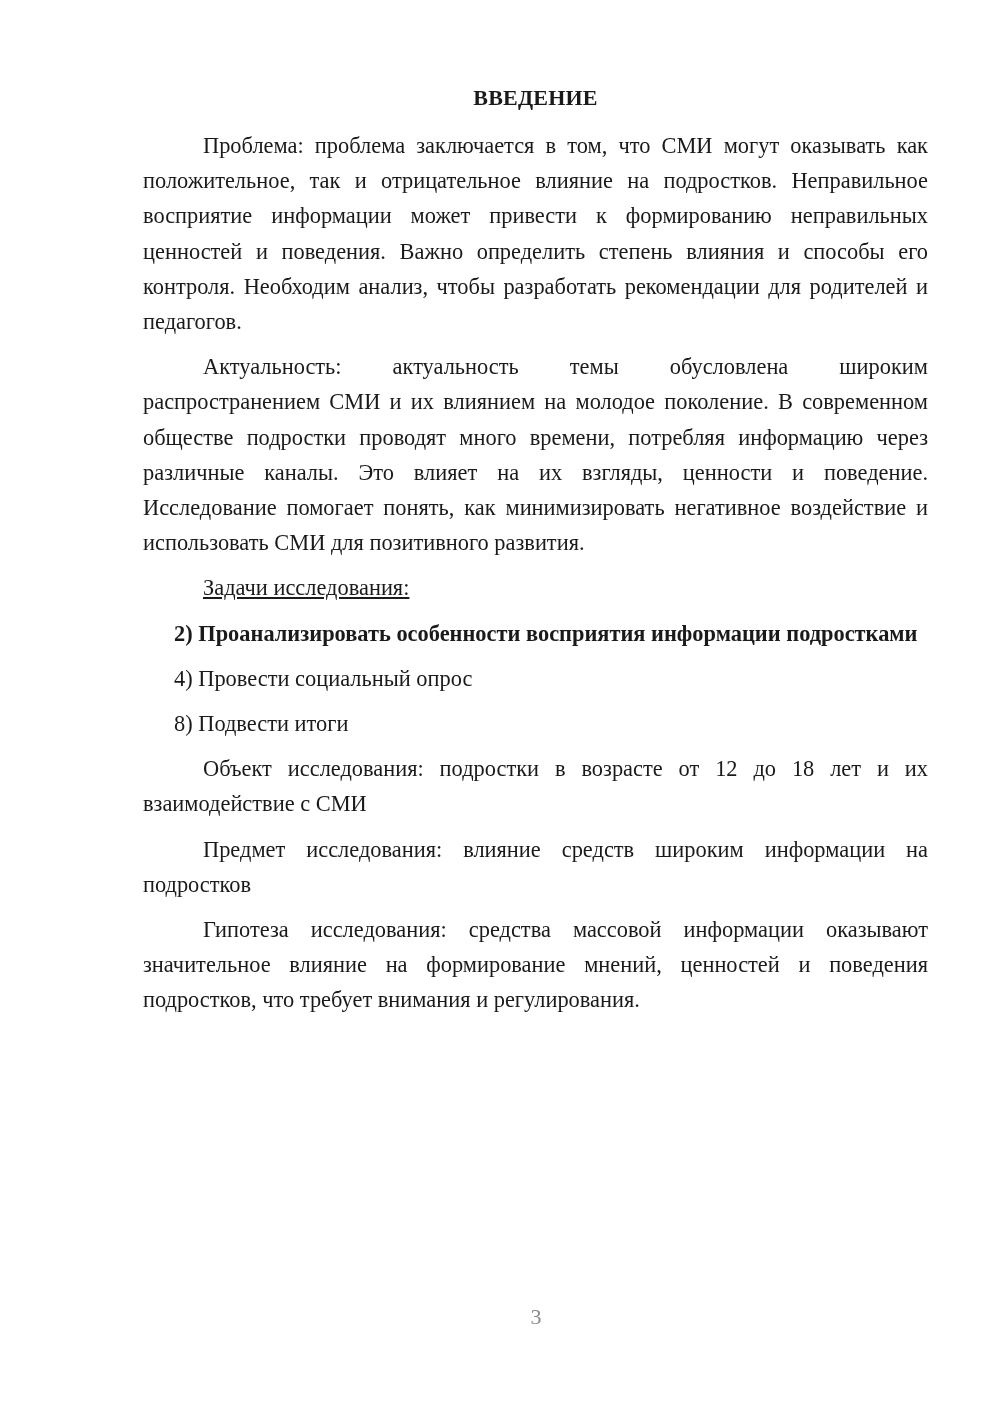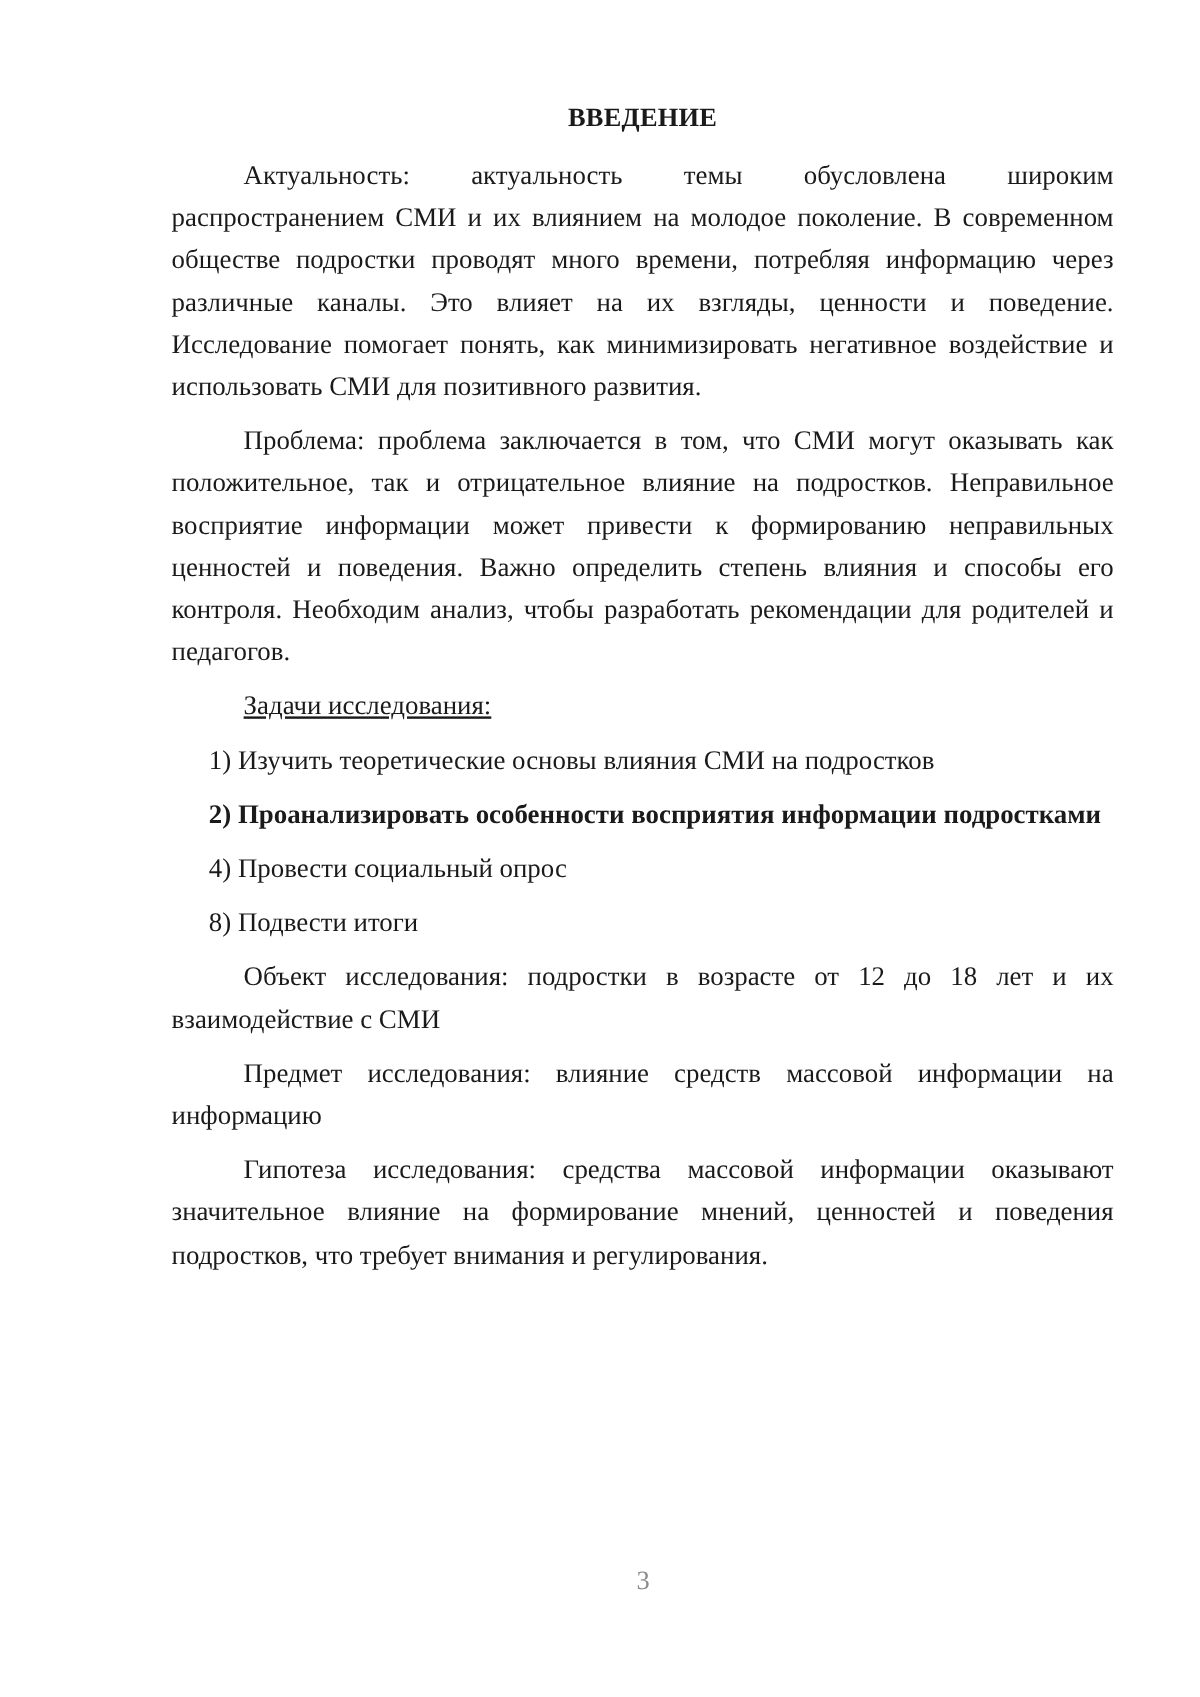--- a/index.html
+++ b/index.html
@@ -59,30 +59,29 @@
     color: #8a8a8a;
     font-family: "Liberation Serif", serif;
   }
 </style>
 </head>
 <body>
 
 <div class="page">
   <h1 class="heading">ВВЕДЕНИЕ</h1>
 
+  <p class="para">Проблема: проблема заключается в том, что СМИ могут оказывать как положительное, так и отрицательное влияние на подростков. Неправильное восприятие информации может привести к формированию неправильных ценностей и поведения. Важно определить степень влияния и способы его контроля. Необходим анализ, чтобы разработать рекомендации для родителей и педагогов.</p>
   <p class="para">Актуальность: актуальность темы обусловлена широким распространением СМИ и их влиянием на молодое поколение. В современном обществе подростки проводят много времени, потребляя информацию через различные каналы. Это влияет на их взгляды, ценности и поведение. Исследование помогает понять, как минимизировать негативное воздействие и использовать СМИ для позитивного развития.</p>
-  <p class="para">Проблема: проблема заключается в том, что СМИ могут оказывать как положительное, так и отрицательное влияние на подростков. Неправильное восприятие информации может привести к формированию неправильных ценностей и поведения. Важно определить степень влияния и способы его контроля. Необходим анализ, чтобы разработать рекомендации для родителей и педагогов.</p>
 
   <p class="tasks-title">Задачи исследования:</p>
 
   <div>
-    <p class="task">1) Изучить теоретические основы влияния СМИ на подростков</p>
     <p class="task" style="text-align: justify; font-weight: bold;">2) Проанализировать особенности восприятия информации подростками</p>
     <p class="task">4) Провести социальный опрос</p>
     <p class="task">8) Подвести итоги</p>
   </div>
 
   <p class="para">Объект исследования: подростки в возрасте от 12 до 18 лет и их взаимодействие с СМИ</p>
-  <p class="para">Предмет исследования: влияние средств массовой информации на информацию</p>
+  <p class="para">Предмет исследования: влияние средств широким информации на подростков</p>
   <p class="para">Гипотеза исследования: средства массовой информации оказывают значительное влияние на формирование мнений, ценностей и поведения подростков, что требует внимания и регулирования.</p>
 </div>
 
 <div class="page-number">3</div>
 
 </body></html>

